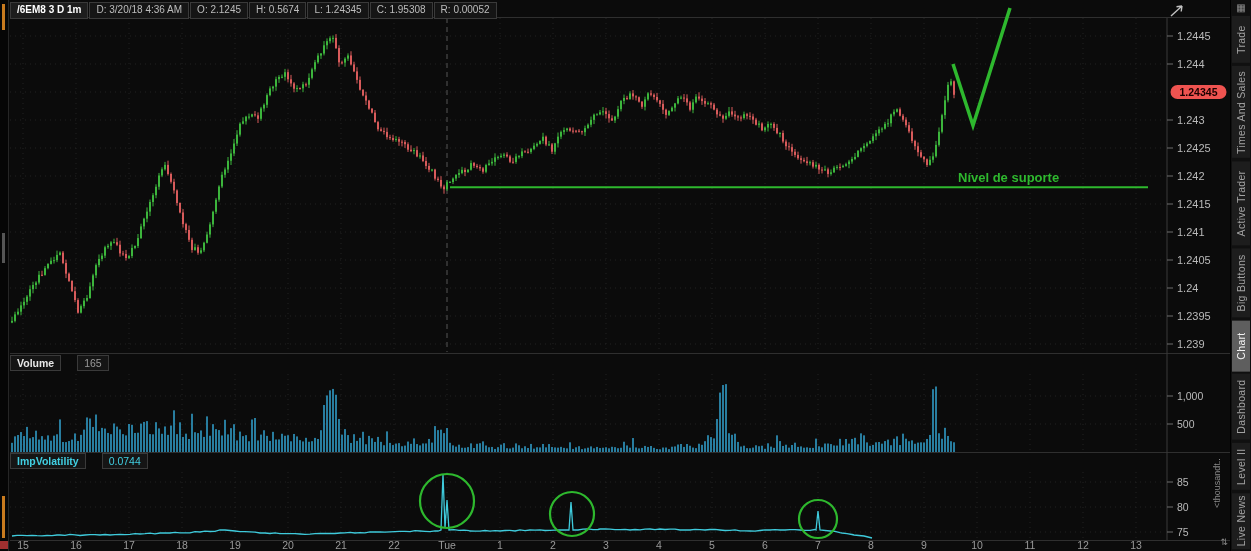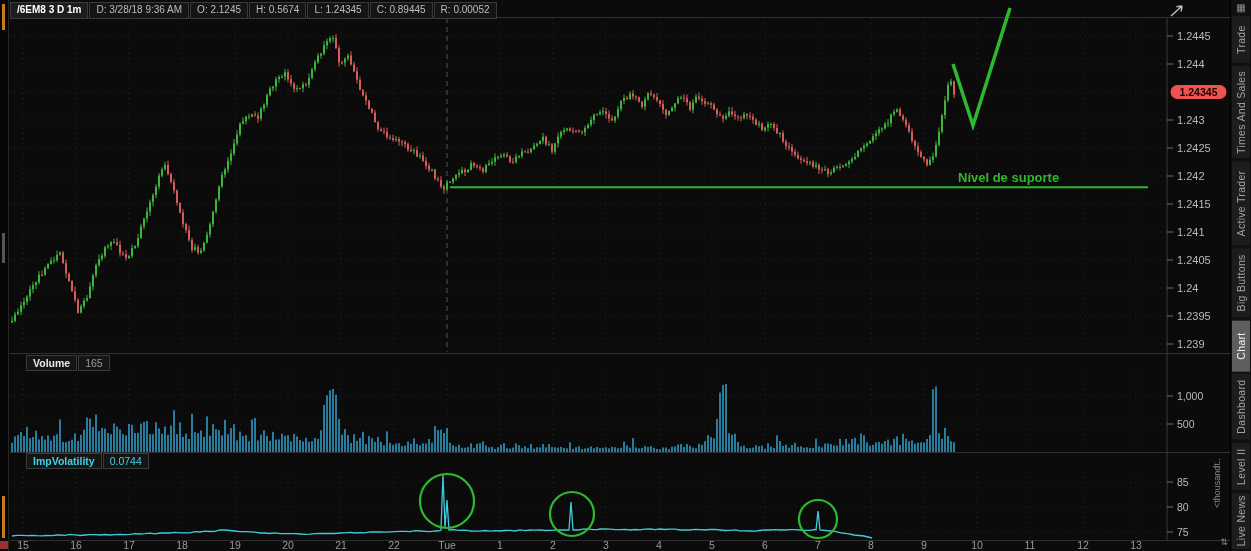--- a/index.html
+++ b/index.html
@@ -12,21 +12,21 @@
   .left-strip{position:absolute;left:0;top:0;bottom:0;width:8px;background:#060606;z-index:5;border-right:1px solid #262626;}
   .ls-mark{position:absolute;left:2px;width:3px;}
 
   
   .ohlc-bar{position:absolute;left:10px;top:2px;height:17px;display:flex;z-index:6;}
   .chip{border:1px solid #3a3a3a;background:#151515;color:#bdbdbd;font-size:10px;line-height:13px;
         padding:0 6px;margin-right:1px;white-space:nowrap;}
   .chip.sym{color:#ffffff;font-weight:bold;background:#1d1d1d;}
 
   
-  .sub-header{position:absolute;left:26px;height:16px;display:flex;z-index:6;}
+  .sub-header{position:absolute;left:10px;height:16px;display:flex;z-index:6;gap:15px;}
   .sub-header .chip{font-size:10.5px;line-height:14px;}
   .vol-label{color:#e8e8e8;font-weight:bold;}
   .vol-val{color:#9a9a9a;}
   .iv-label{color:#41cfe2;font-weight:bold;}
   .iv-val{color:#41cfe2;}
 
   
   .sidebar{position:absolute;right:0;top:0;bottom:0;width:20px;background:#101010;z-index:7;
            display:flex;flex-direction:column;border-left:1px solid #000;}
   .sb-icon{height:15px;color:#8f8f8f;font-size:10px;text-align:center;line-height:15px;}
@@ -1145,25 +1145,25 @@
 
   <div class="left-strip">
     <div class="ls-mark" style="top:4px;height:26px;background:#c87a1e;"></div>
     <div class="ls-mark" style="top:233px;height:30px;background:#555;"></div>
     <div class="ls-mark" style="top:496px;height:42px;background:#c87a1e;"></div>
     <div class="ls-mark" style="top:541px;height:8px;left:0;width:8px;background:#a03030;"></div>
   </div>
 
   <div class="ohlc-bar">
     <div class="chip sym">/6EM8 3 D 1m</div>
-    <div class="chip">D: 3/28/18 9:36 AM</div>
+    <div class="chip">D: 3/20/18 4:36 AM</div>
     <div class="chip">O: 2.1245</div>
     <div class="chip">H: 0.5674</div>
     <div class="chip">L: 1.24345</div>
-    <div class="chip">C: 0.89445</div>
+    <div class="chip">C: 1.95308</div>
     <div class="chip">R: 0.00052</div>
   </div>
 
   <div class="sub-header" style="top:355px;">
     <div class="chip vol-label">Volume</div>
     <div class="chip vol-val">165</div>
   </div>
 
   <div class="sub-header" style="top:453px;text-align:center;">
     <div class="chip iv-label">ImpVolatility</div>

